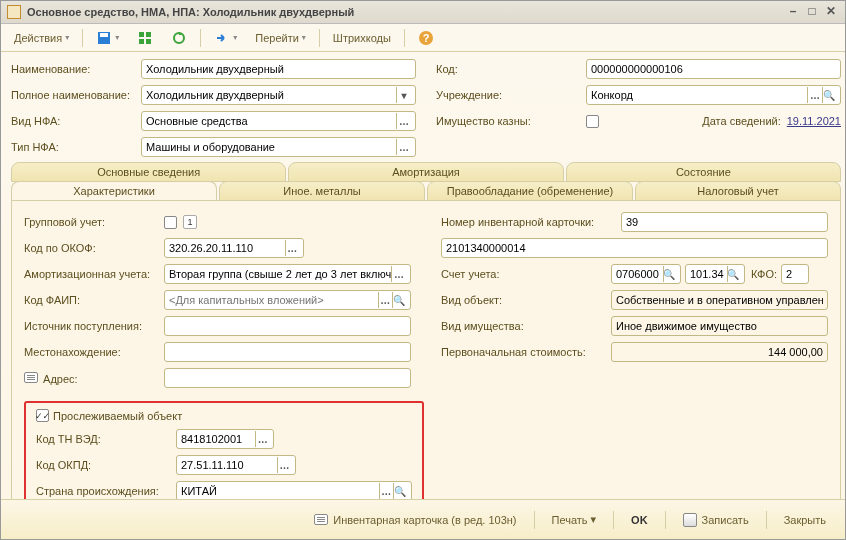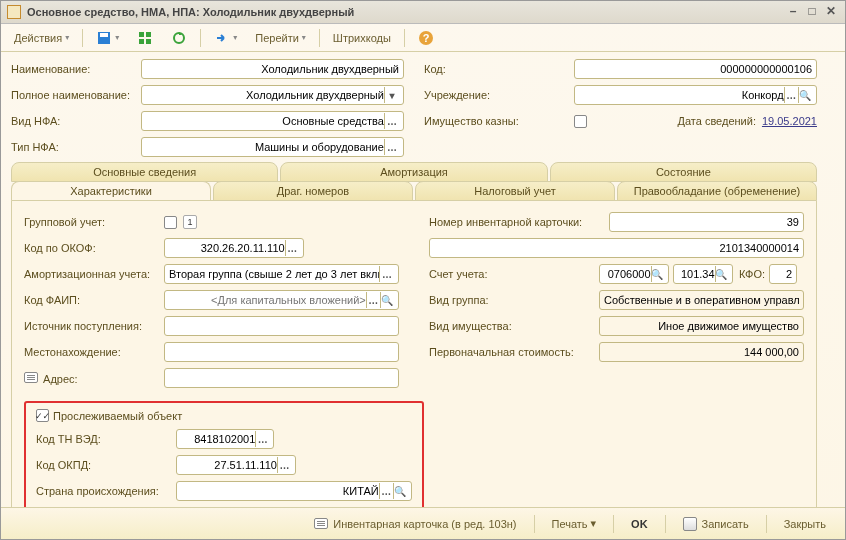--- a/index.html
+++ b/index.html
@@ -66,40 +66,40 @@
   }
   .tbtn .caret { font-size: 8px; color: #888; }
   .tsep { width: 1px; height: 18px; background: #d6cfa6; margin: 0 2px; }
   .ticon-sm { width: 16px; height: 16px; }
   .icon-save { fill: #2a7fd4; }
   .icon-green { fill: #3aa33a; }
   .icon-help { fill: #e8a33a; }
 
   .content {
     flex: 1;
-    padding: 6px 28px 0 10px;
+    padding: 6px 4px 0 10px;
     display: flex;
     flex-direction: column;
     overflow: hidden;
   }
   .form-row { display: flex; align-items: center; margin-bottom: 4px; height: 22px; }
   .form-row .label { color: #5c4e1e; width: 130px; }
   .top-grid { display: flex; gap: 20px; }
   .top-col { flex: 1; }
   .input {
     height: 20px;
     border: 1px solid #c2b883;
     background: #fff;
     padding: 0 4px;
     display: flex;
     align-items: center;
     border-radius: 3px;
   }
   .input input {
-    border: none; outline: none; width: 100%; font: inherit; background: transparent; text-align: right;
+    border: none; outline: none; width: 100%; font: inherit; background: transparent;
   }
   .input .sel-btn, .input .src-btn {
     width: 16px; height: 16px;
     border-left: 1px solid #c2b883;
     display: flex; align-items: center; justify-content: center;
     cursor: pointer;
     font-size: 10px;
     color: #555;
   }
   .input .sel-btn { font-weight: bold; }
@@ -143,21 +143,21 @@
     border-radius: 3px;
     margin-top: 8px;
     padding: 6px 10px 8px 10px;
     width: 400px;
   }
   .highlight-box .form-row .label { width: 140px; }
   .chk-row { display: flex; align-items: center; gap: 4px; margin-bottom: 6px; }
   .chk-row .chk.checked::after { content: "✓"; }
 
   .footer {
-    height: 32px;
+    height: 40px;
     border-top: 1px solid #d6cfa6;
     display: flex;
     align-items: center;
     justify-content: flex-end;
     padding: 0 10px;
     gap: 6px;
     background: linear-gradient(#fdf6e6, #f6eec8);
   }
   .fbtn {
     height: 22px;
@@ -283,36 +283,36 @@
               <input value="Конкорд" style="">
               <div class="sel-btn">…</div>
               <div class="src-btn">🔍</div>
             </div>
         </div>
         <div class="form-row">
           <div class="label" style="width:150px">Имущество казны:</div>
           <span class="chk"></span>
           <div style="flex:1"></div>
           <span style="color:#5c4e1e; margin-right:6px;">Дата сведений:</span>
-          <span class="link">19.05.2021</span>
+          <span class="link">19.11.2021</span>
         </div>
       </div>
     </div>
 
     <div class="tab-container" style="flex:1; display:flex; flex-direction:column;">
       <div class="tab-row">
         <div class="tab">Основные сведения</div>
         <div class="tab">Амортизация</div>
         <div class="tab">Состояние</div>
       </div>
       <div class="tab-row">
         <div class="tab active">Характеристики</div>
-        <div class="tab">Драг. номеров</div>
+        <div class="tab">Иное. металлы</div>
+        <div class="tab">Правообладание (обременение)</div>
         <div class="tab">Налоговый учет</div>
-        <div class="tab">Правообладание (обременение)</div>
       </div>
       <div class="tab-body">
         <div class="tab-grid">
           <div class="tab-col">
             <div class="form-row">
               <div class="label">Групповой учет:</div>
               <span class="chk"></span>
               <span style="width:6px"></span>
               <span class="sm-num">1</span>
             </div>
@@ -381,21 +381,21 @@
                   <input value="101.34" style="">
                   <div class="src-btn">🔍</div>
                 </div>
               <div style="width:6px"></div>
               <span style="color:#5c4e1e; margin-right:4px;">КФО:</span>
               <div class="input" style="width:28px">
                   <input value="2" style="">
                 </div>
             </div>
             <div class="form-row">
-              <div class="label" style="width:170px">Вид группа:</div>
+              <div class="label" style="width:170px">Вид объект:</div>
               <div class="input readonly" style="flex:1">
                   <input readonly="" value="Собственные и в оперативном управлении" style="">
                 </div>
             </div>
             <div class="form-row">
               <div class="label" style="width:170px">Вид имущества:</div>
               <div class="input readonly" style="flex:1">
                   <input readonly="" value="Иное движимое имущество" style="">
                 </div>
             </div>

